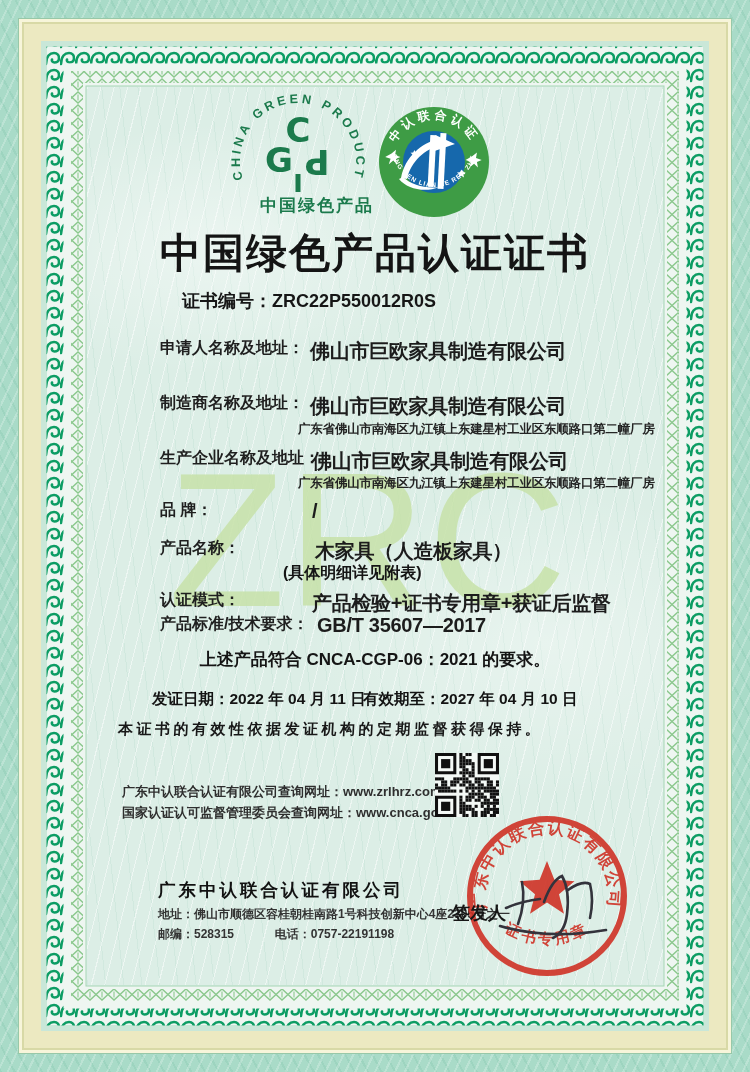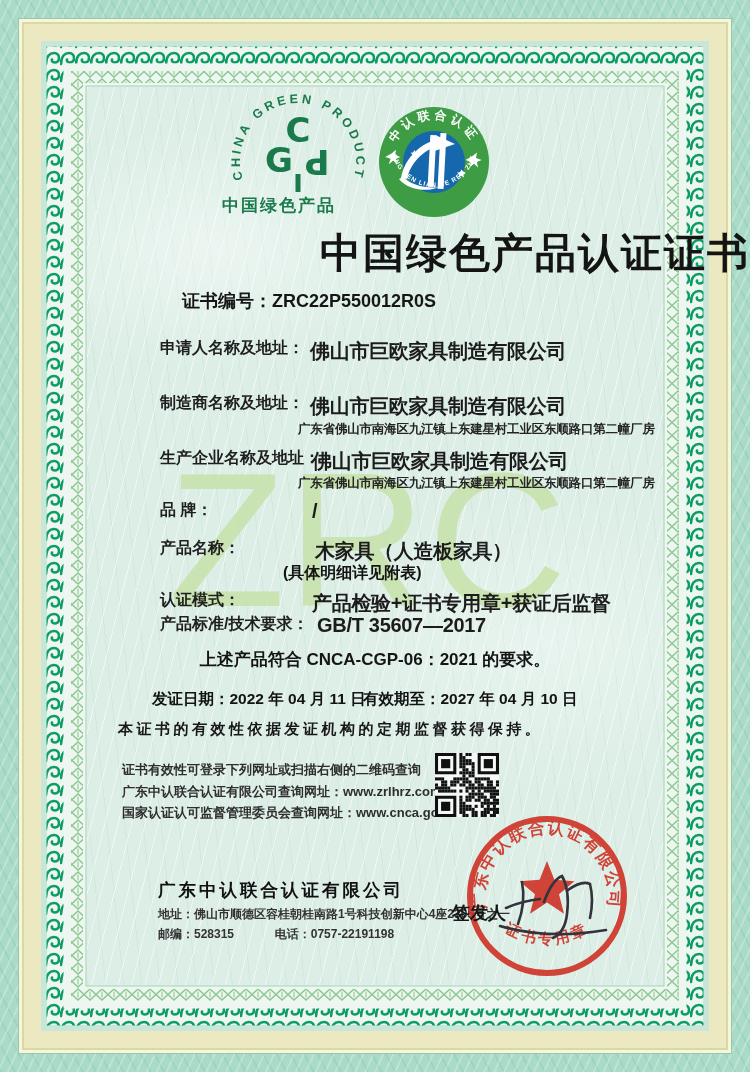--- a/index.html
+++ b/index.html
@@ -19,37 +19,37 @@
     background:
       radial-gradient(ellipse 320px 180px at 22% 18%, rgba(255,255,255,.45), rgba(255,255,255,0) 70%),
       radial-gradient(ellipse 360px 220px at 80% 62%, rgba(255,255,255,.35), rgba(255,255,255,0) 70%),
       repeating-linear-gradient(104deg, rgba(255,255,255,.5) 0 1px, rgba(255,255,255,0) 1px 13px),
       repeating-linear-gradient(84deg, rgba(140,198,176,.14) 0 1px, rgba(140,198,176,0) 1px 18px);
   }
   .watermark{
     position:absolute;left:168px;top:444px;font-size:192px;line-height:1;font-weight:400;
     letter-spacing:2px;color:#c7e2a9;opacity:.85;user-select:none;
   }
-  .title{position:absolute;left:0;top:226px;width:750px;text-align:right;font-size:41px;font-weight:700;letter-spacing:2px;color:#141414;}
+  .title{position:absolute;left:0;top:226px;width:750px;text-align:center;font-size:41px;font-weight:700;letter-spacing:2px;color:#141414;}
   .certno{position:absolute;left:0;top:289px;width:618px;text-align:center;font-size:18px;font-weight:700;color:#161616;}
   .lbl{position:absolute;font-size:16px;font-weight:600;color:#1f1f1f;white-space:nowrap;}
   .val{position:absolute;font-size:20px;font-weight:600;color:#1c1c1c;letter-spacing:-.3px;white-space:nowrap;}
   .addr{position:absolute;font-size:12.5px;font-weight:700;color:#242424;letter-spacing:-.2px;white-space:nowrap;}
   .note{position:absolute;font-size:16px;font-weight:700;color:#141414;white-space:nowrap;}
   .conform{position:absolute;left:0;top:648px;width:750px;text-align:center;font-size:17px;font-weight:600;color:#151515;}
   .dateline{position:absolute;top:689px;left:0;width:750px;font-size:15.5px;font-weight:700;color:#131313;}
   .dateline .issue{position:absolute;left:152px;white-space:nowrap;}
   .dateline .expiry{position:absolute;left:363px;white-space:nowrap;}
   .validity{position:absolute;left:118px;top:720px;font-family:"DejaVu Serif","Liberation Serif",serif;
     font-size:15px;font-weight:600;letter-spacing:3.5px;color:#181818;transform:skewX(-3deg);white-space:nowrap;}
   .small-note{position:absolute;left:122px;font-size:13px;font-weight:700;color:#2e2e2e;white-space:nowrap;}
   .issuer-name{position:absolute;left:158px;top:878px;font-size:17.5px;font-weight:700;letter-spacing:3px;color:#111;white-space:nowrap;}
   .issuer-line{position:absolute;left:158px;font-size:12px;font-weight:700;color:#333;white-space:nowrap;}
   .signer{position:absolute;left:452px;top:901px;font-size:18px;font-weight:700;color:#161616;z-index:6;white-space:nowrap;}
-  .caption-cgp{position:absolute;left:222px;top:194px;width:152px;text-align:left;font-size:17px;font-weight:700;letter-spacing:2px;color:#1b7a4c;white-space:nowrap;}
+  .caption-cgp{position:absolute;left:222px;top:194px;width:152px;text-align:right;font-size:17px;font-weight:700;letter-spacing:2px;color:#1b7a4c;white-space:nowrap;}
   .qr{position:absolute;left:435px;top:753px;z-index:3;}
   .sealwrap{position:absolute;left:464px;top:813px;z-index:5;opacity:.9;}
   .sigwrap{position:absolute;left:492px;top:860px;z-index:7;}
   .logo-cgp{position:absolute;left:222px;top:90px;}
   .logo-zrlh{position:absolute;left:377px;top:105px;}
   .content{position:absolute;inset:0;z-index:2;}
 </style>
 </head>
 <body>
 
@@ -150,21 +150,20 @@
 
     <div class="conform">上述产品符合 CNCA-CGP-06：2021 的要求。</div>
 
     <div class="dateline">
       <span class="issue"><span>发证日期：</span><span>2022 年 04 月 11 日</span></span>
       <span class="expiry"><span>有效期至：</span><span>2027 年 04 月 10 日</span></span>
     </div>
 
     <div class="validity">本证书的有效性依据发证机构的定期监督获得保持。</div>
 
-    <div class="small-note" style="top:761px">证书有效性可登录下列网址或扫描右侧的二维码查询</div>
     <div class="small-note" style="top:783px">广东中认联合认证有限公司查询网址：www.zrlhrz.com</div>
     <div class="small-note" style="top:804px">国家认证认可监督管理委员会查询网址：www.cnca.gov.cn</div>
 
     <svg class="qr" width="64" height="64" viewBox="0 0 63 63">
       <rect x="0" y="0" width="63" height="63" fill="#f4f9f6"></rect>
       <g fill="#101010">
         <g class="qr-mods">
             <rect x="24" y="0" width="3" height="3"></rect>
             <rect x="30" y="0" width="3" height="3"></rect>
             <rect x="33" y="0" width="3" height="3"></rect>

